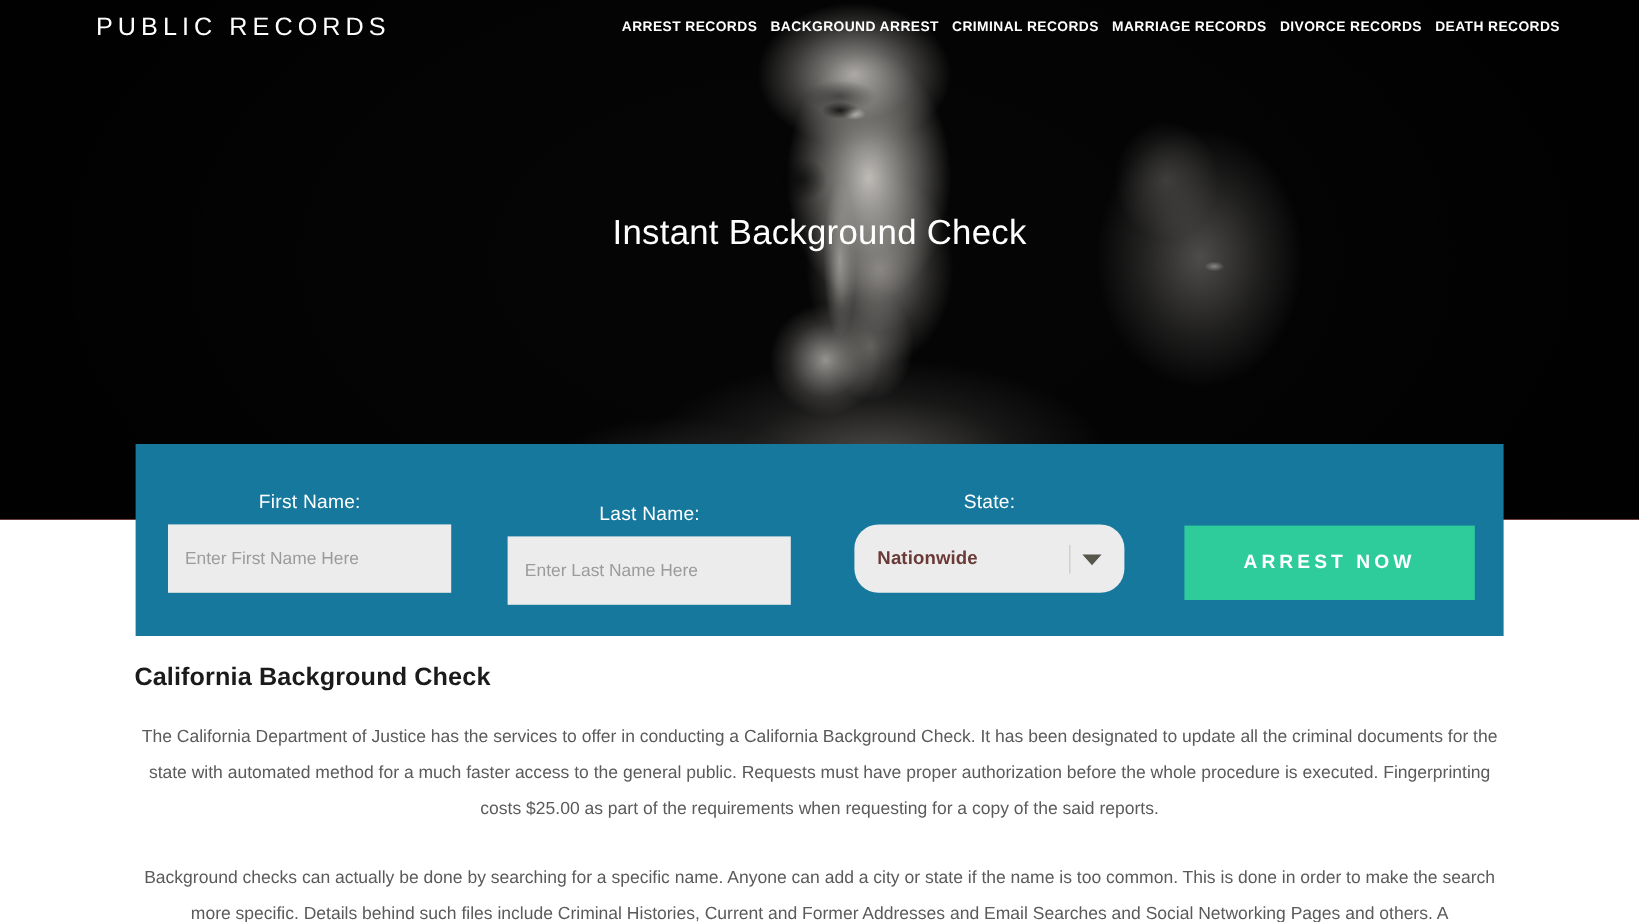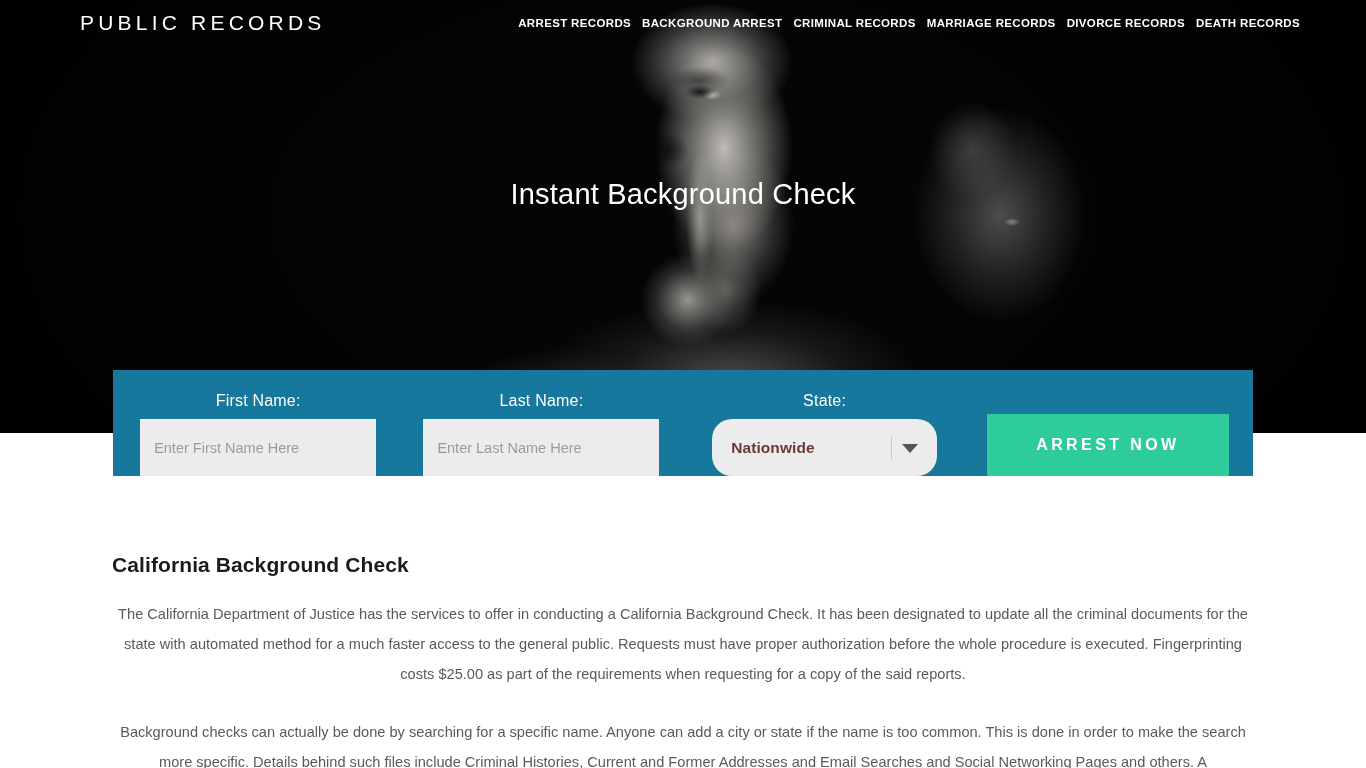--- a/index.html
+++ b/index.html
@@ -109,26 +109,26 @@
     letter-spacing: 0.2px;
     z-index: 5;
   }
 
   
   .search-panel {
     position: absolute;
     top: 370px;
     left: 113px;
     width: 1140px;
-    height: 106px;
+    height: 160px;
     background: #17789e;
     z-index: 20;
     display: flex;
-    align-items: flex-end;
-    padding: 19px 20px 0 20px;
+    align-items: center;
+    padding: 19px 20px 15px 20px;
   }
   .field-group {
     display: flex;
     flex-direction: column;
     align-items: center;
   }
   .fg-first  { width: 254px; }
   .fg-last   { width: 254px; margin-left: 33px; margin-top: 20px; }
   .fg-state  { width: 254px; margin-left: 33px; }
   .fg-submit { width: 254px; margin-left: 33px; padding-top: 33px; }

